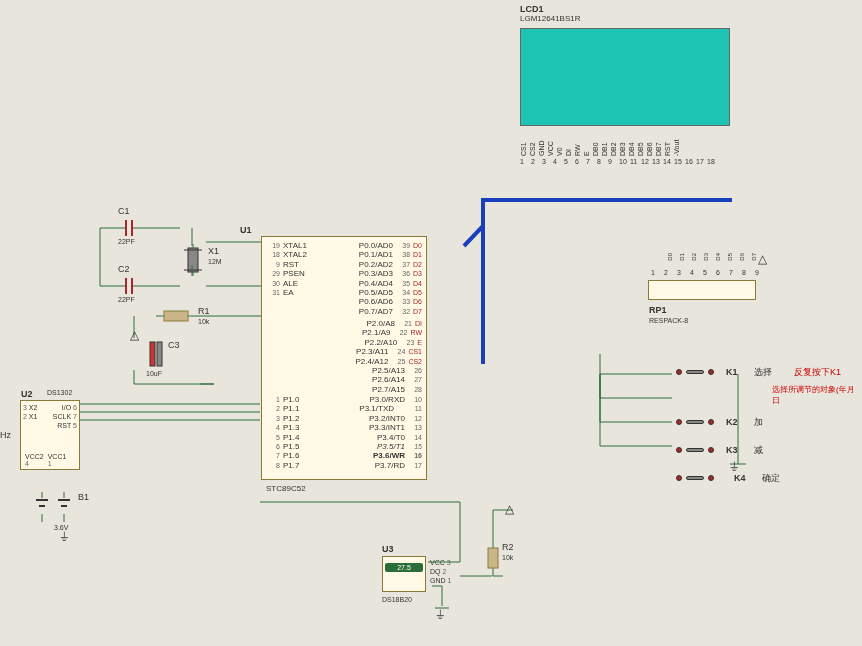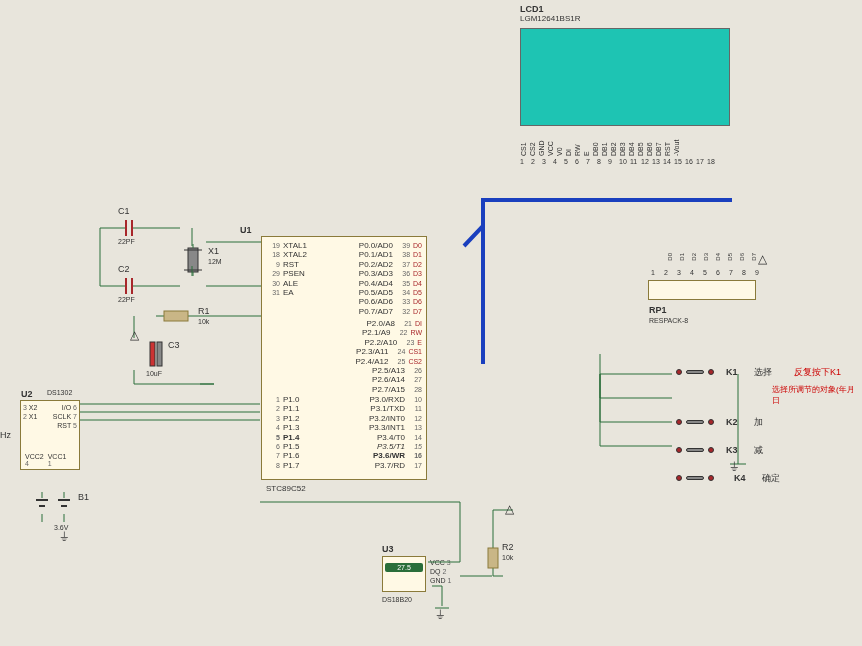--- a/index.html
+++ b/index.html
@@ -112,21 +112,21 @@
         <span>P1.1</span>
       </div>
       <div style="display: flex; gap: 3px; height: 9.4px;">
         <span class="pin-num" style="width:14px;text-align:right">3</span>
         <span>P1.2</span>
       </div>
       <div style="display: flex; gap: 3px; height: 9.4px;">
         <span class="pin-num" style="width:14px;text-align:right">4</span>
         <span>P1.3</span>
       </div>
-      <div style="display: flex; gap: 3px; height: 9.4px; font-weight: bold;">
+      <div style="display: flex; gap: 3px; height: 9.4px;">
         <span class="pin-num" style="width:14px;text-align:right">5</span>
         <span>P1.4</span>
       </div>
       <div style="display: flex; gap: 3px; height: 9.4px;">
         <span class="pin-num" style="width:14px;text-align:right">6</span>
         <span>P1.5</span>
       </div>
       <div style="display: flex; gap: 3px; height: 9.4px;">
         <span class="pin-num" style="width:14px;text-align:right">7</span>
         <span>P1.6</span>
@@ -215,21 +215,21 @@
       <div style="display: flex; gap: 3px; height: 9.4px; justify-content: flex-end;">
         <span>P2.7/A15</span>
         <span class="pin-num" style="width:14px">28</span>
       </div>
     </div>
   <div class="pin-row" style="position:absolute;right:4px;top:158px;text-align:right" id="u1-right-bot">
       <div style="display: flex; gap: 3px; height: 9.4px; justify-content: flex-end;">
         <span>P3.0/RXD</span>
         <span class="pin-num" style="width:14px">10</span>
       </div>
-      <div style="display: flex; gap: 3px; height: 9.4px; justify-content: flex-end;">
+      <div style="display: flex; gap: 14px; height: 9.4px; justify-content: flex-end;">
         <span>P3.1/TXD</span>
         <span class="pin-num" style="width:14px">11</span>
       </div>
       <div style="display: flex; gap: 3px; height: 9.4px; justify-content: flex-end;">
         <span>P3.2/INT0</span>
         <span class="pin-num" style="width:14px">12</span>
       </div>
       <div style="display: flex; gap: 3px; height: 9.4px; justify-content: flex-end;">
         <span>P3.3/INT1</span>
         <span class="pin-num" style="width:14px">13</span>

